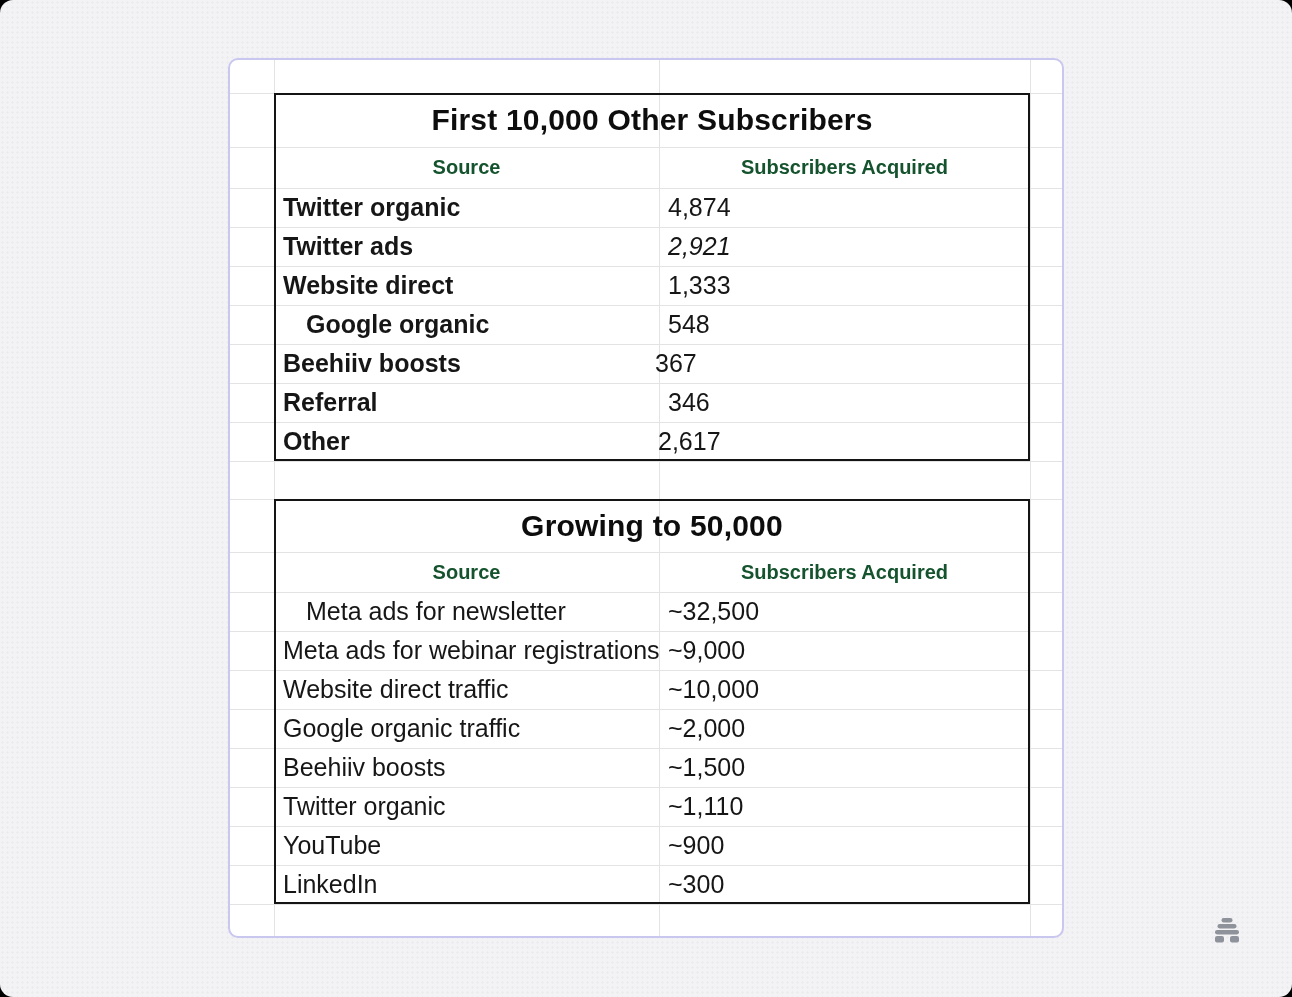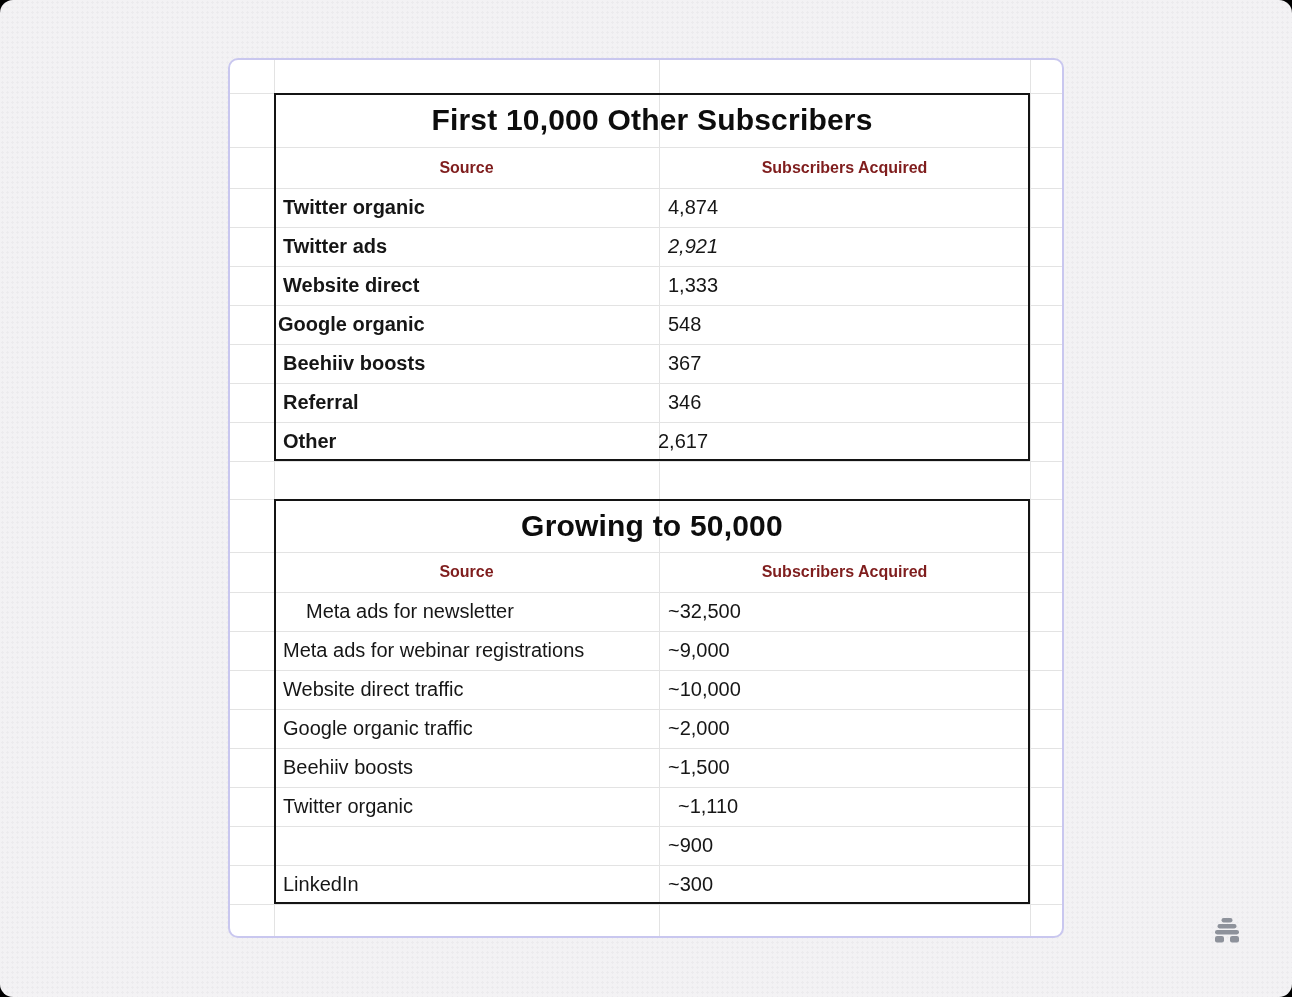--- a/index.html
+++ b/index.html
@@ -42,39 +42,39 @@
     left: 0;
     right: 0;
     height: 1px;
     background: #e3e3e3;
   }
   .cell {
     position: absolute;
     display: flex;
     align-items: center;
     box-sizing: border-box;
-    font-size: 20px;
+    font-size: 25px;
     color: #161616;
     white-space: nowrap;
     overflow: hidden;
   }
   .cell.label, .cell.value { padding-left: 9px; }
   .cell.label.bold { font-weight: bold; }
   .cell.title {
     justify-content: center;
     font-weight: bold;
     font-size: 30px;
     color: #0d0d0d;
     letter-spacing: 0.2px;
   }
   .cell.header {
     justify-content: center;
     font-weight: bold;
-    font-size: 16px;
-    color: #7f1d1d;
+    font-size: 20px;
+    color: #14532d;
     text-align: center;
   }
   .tborder {
     position: absolute;
     box-sizing: border-box;
     border: 2.5px solid #141414;
     pointer-events: none;
   }
   .watermark {
     position: absolute;
@@ -115,44 +115,45 @@
       <div class="hline" style="top: 844px;"></div>
       <div class="cell title" style="left: 44px; top: 33px; width: 756px; height: 54px;">First 10,000 Other Subscribers</div>
       <div class="cell header" style="left: 44px; top: 87px; width: 385px; height: 41px;">Source</div>
       <div class="cell header" style="left: 429px; top: 87px; width: 371px; height: 41px;">Subscribers Acquired</div>
       <div class="cell label bold" style="left: 44px; top: 128px; width: 385px; height: 39px;">Twitter organic</div>
       <div class="cell value" style="left: 429px; top: 128px; width: 371px; height: 39px;">4,874</div>
       <div class="cell label bold" style="left: 44px; top: 167px; width: 385px; height: 39px;">Twitter ads</div>
       <div class="cell value" style="left: 429px; top: 167px; width: 371px; height: 39px; font-style: italic;">2,921</div>
       <div class="cell label bold" style="left: 44px; top: 206px; width: 385px; height: 39px;">Website direct</div>
       <div class="cell value" style="left: 429px; top: 206px; width: 371px; height: 39px;">1,333</div>
-      <div class="cell label bold" style="left: 28px; top: 245px; width: 385px; height: 39px; padding-left: 20px;">Google organic</div>
+      <div class="cell label bold" style="left: 56px; top: 245px; width: 385px; height: 39px; padding-left: 20px;">Google organic</div>
       <div class="cell value" style="left: 429px; top: 245px; width: 371px; height: 39px;">548</div>
       <div class="cell label bold" style="left: 44px; top: 284px; width: 385px; height: 39px;">Beehiiv boosts</div>
-      <div class="cell value" style="left: 429px; top: 284px; width: 355px; height: 39px;">367</div>
+      <div class="cell value" style="left: 416px; top: 284px; width: 355px; height: 39px;">367</div>
       <div class="cell label bold" style="left: 44px; top: 323px; width: 385px; height: 39px;">Referral</div>
       <div class="cell value" style="left: 429px; top: 323px; width: 371px; height: 39px;">346</div>
       <div class="cell label bold" style="left: 44px; top: 362px; width: 385px; height: 39px;">Other</div>
       <div class="cell value" style="left: 419px; top: 362px; width: 371px; height: 39px;">2,617</div>
       <div class="tborder" style="left: 44px; top: 33px; width: 756px; height: 368px;"></div>
       <div class="cell title" style="left: 44px; top: 439px; width: 756px; height: 53px;">Growing to 50,000</div>
       <div class="cell header" style="left: 44px; top: 492px; width: 385px; height: 40px;">Source</div>
       <div class="cell header" style="left: 429px; top: 492px; width: 371px; height: 40px;">Subscribers Acquired</div>
       <div class="cell label" style="left: 44px; top: 532px; width: 385px; height: 39px; padding-left: 32px;">Meta ads for newsletter</div>
       <div class="cell value" style="left: 429px; top: 532px; width: 371px; height: 39px;">~32,500</div>
       <div class="cell label" style="left: 44px; top: 571px; width: 385px; height: 39px; text-align: center;">Meta ads for webinar registrations</div>
       <div class="cell value" style="left: 429px; top: 571px; width: 371px; height: 39px;">~9,000</div>
       <div class="cell label" style="left: 44px; top: 610px; width: 385px; height: 39px;">Website direct traffic</div>
       <div class="cell value" style="left: 429px; top: 610px; width: 371px; height: 39px;">~10,000</div>
       <div class="cell label" style="left: 44px; top: 649px; width: 385px; height: 39px;">Google organic traffic</div>
       <div class="cell value" style="left: 429px; top: 649px; width: 371px; height: 39px;">~2,000</div>
       <div class="cell label" style="left: 44px; top: 688px; width: 385px; height: 39px;">Beehiiv boosts</div>
       <div class="cell value" style="left: 429px; top: 688px; width: 371px; height: 39px;">~1,500</div>
       <div class="cell label" style="left: 44px; top: 727px; width: 385px; height: 39px;">Twitter organic</div>
-      <div class="cell value" style="left: 439px; top: 727px; width: 371px; height: 39px;">~1,110</div>
+      <div class="cell value" style="left: 429px; top: 727px; width: 371px; height: 39px;">~1,110</div>
+      <div class="cell label" style="left: 44px; top: 766px; width: 385px; height: 39px;">YouTube</div>
       <div class="cell value" style="left: 429px; top: 766px; width: 371px; height: 39px;">~900</div>
       <div class="cell label" style="left: 44px; top: 805px; width: 385px; height: 39px;">LinkedIn</div>
       <div class="cell value" style="left: 429px; top: 805px; width: 371px; height: 39px;">~300</div>
       <div class="tborder" style="left: 44px; top: 439px; width: 756px; height: 405px;"></div>
     </div>
 
   <div class="watermark">
     <svg width="34" height="36" viewBox="0 0 34 36" xmlns="http://www.w3.org/2000/svg">
       <g fill="#8e929b">
         <rect x="11.5" y="5" width="11" height="4.4" rx="2.1"></rect>

